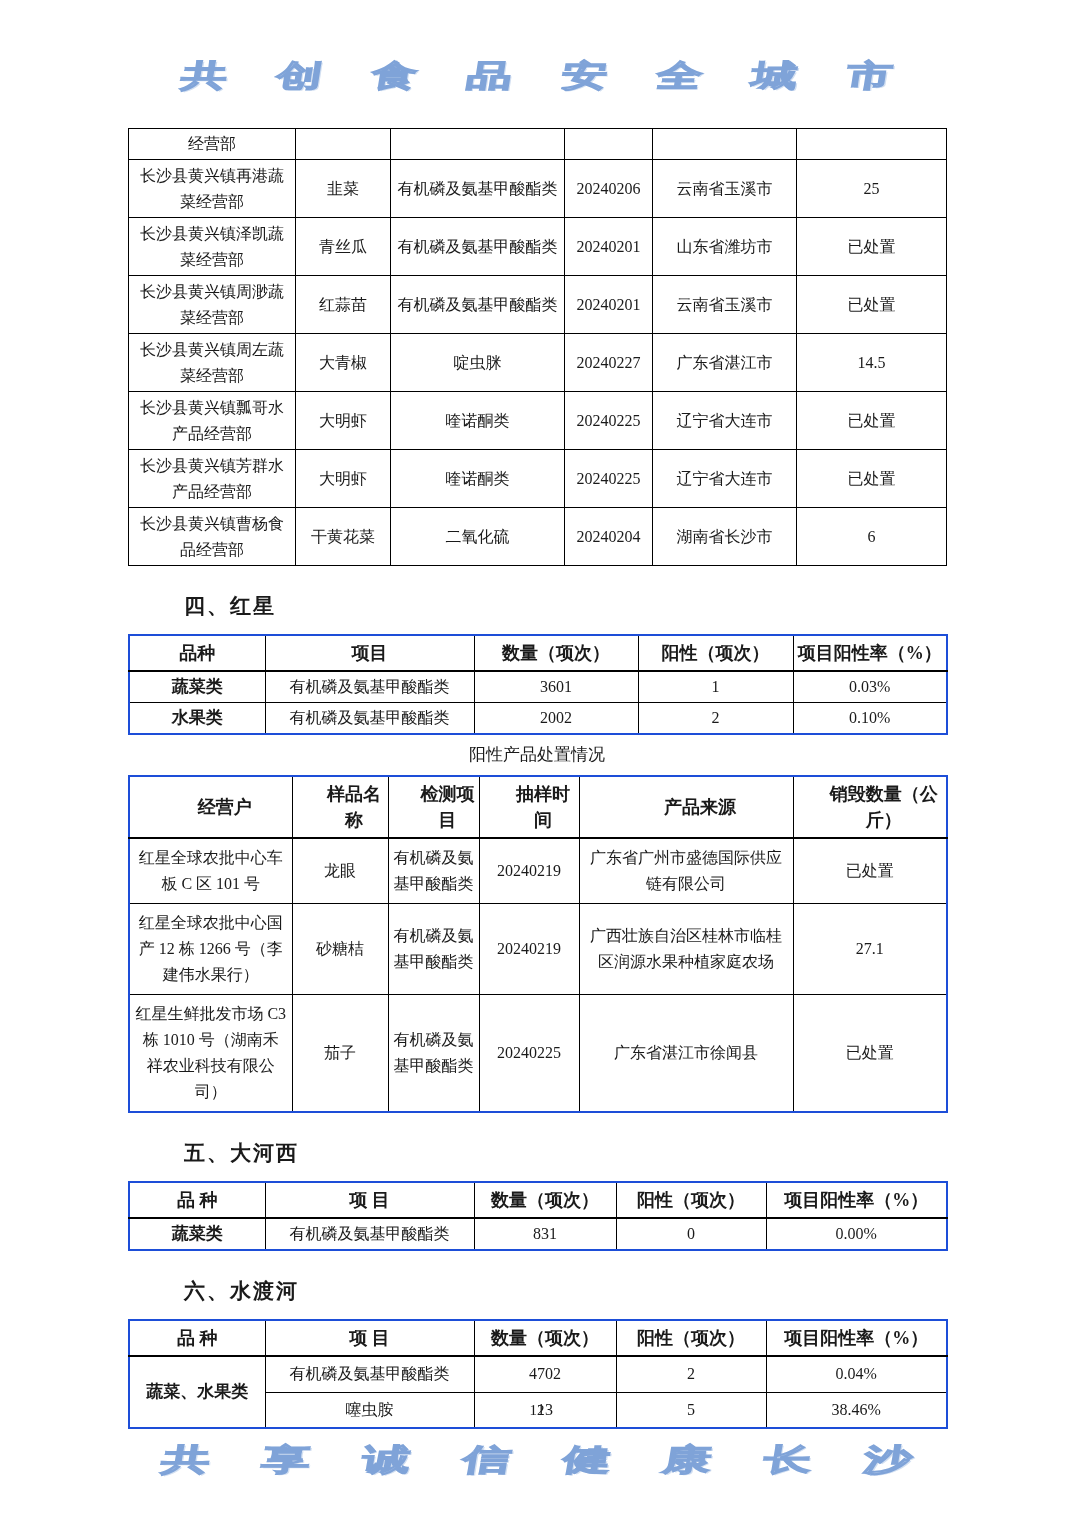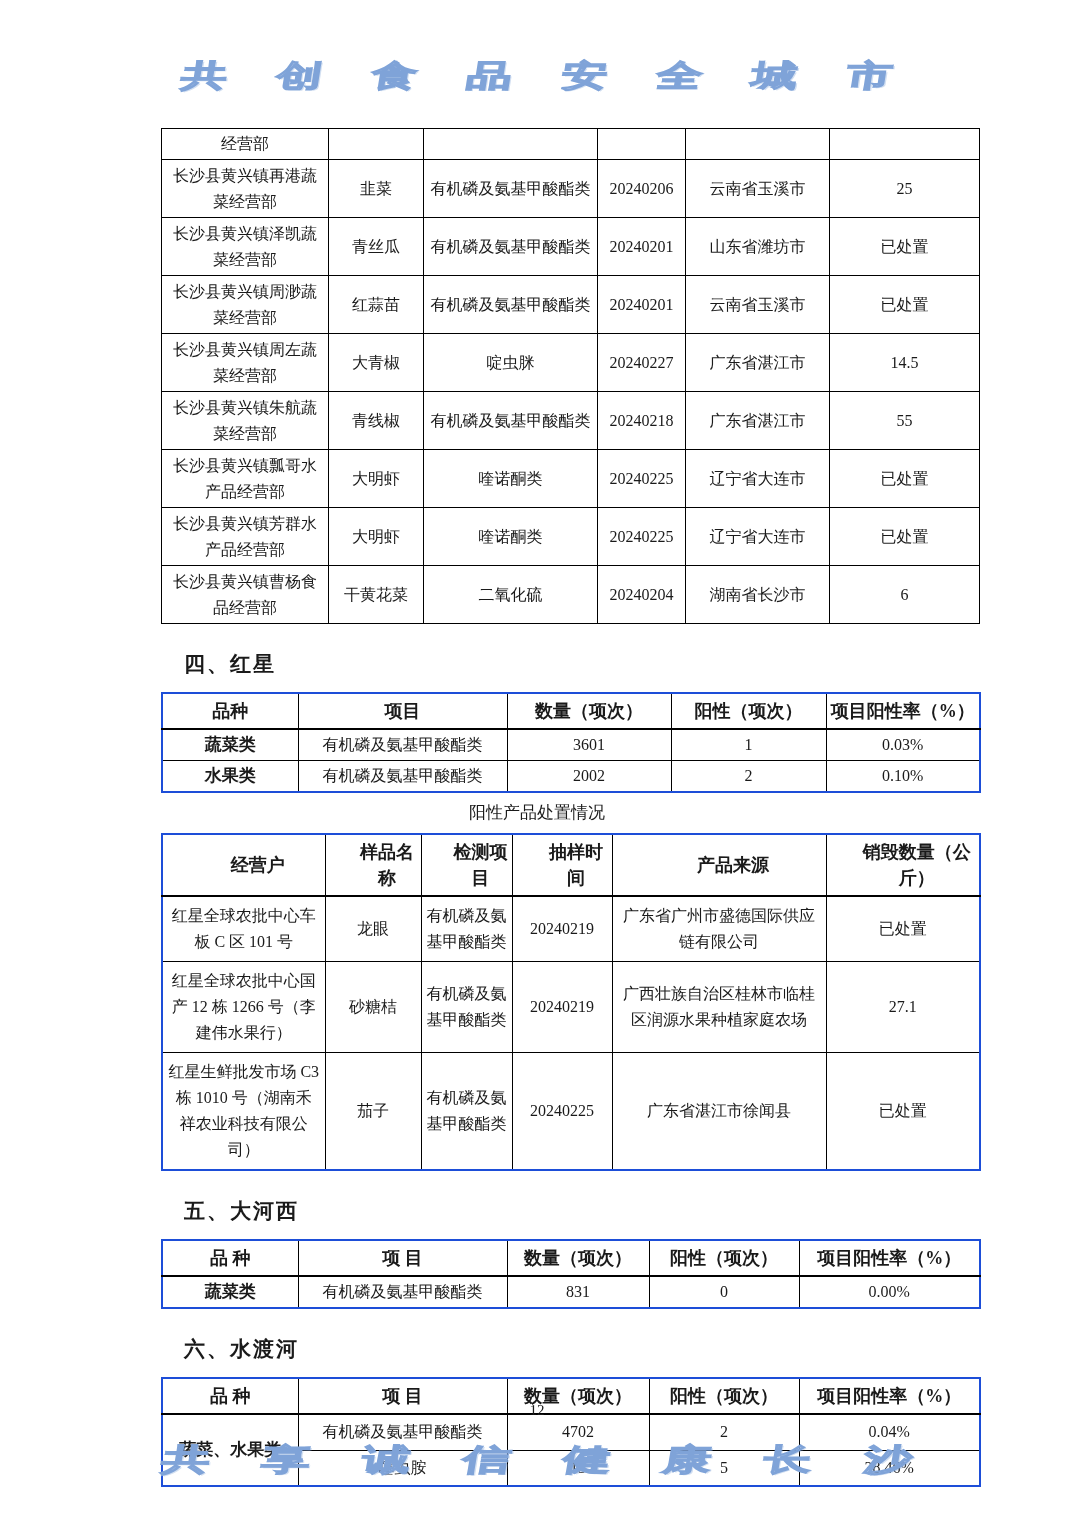--- a/index.html
+++ b/index.html
@@ -18,21 +18,21 @@
     color:rgba(127,163,216,0.30);
     -webkit-text-stroke:1.8px #7fa3d8;
     text-shadow:2px 1px 0 rgba(127,163,216,0.35);
   }
   .wm-top    { top:48px;  transform:scale(1.08,0.72) skewX(-6deg); }
   .wm-bottom { top:1432px; transform:scale(1.14,0.72) skewX(-6deg); }
 
   
   .content { position:absolute; top:128px; left:128px; width:818px; }
 
-  table { border-collapse:collapse; table-layout:fixed; width:818px; background:#fff;margin-left:33px; }
+  table { border-collapse:collapse; table-layout:fixed; width:818px; background:#fff; }
   td, th {
     border:1px solid #000; text-align:center; vertical-align:middle;
     font-size:16px; line-height:26px; padding:2px 5px; word-break:break-all;
   }
   th { font-size:18px; font-weight:bold; padding:4px 2px; }
 
   
   .t1 tr      { height:58px; }
   .t1 tr.h30  { height:30px; }
 
@@ -111,28 +111,20 @@
         </tr>
         <tr>
           <td>长沙县黄兴镇周左蔬菜经营部</td>
           <td>大青椒</td>
           <td>啶虫脒</td>
           <td>20240227</td>
           <td>广东省湛江市</td>
           <td>14.5</td>
         </tr>
         <tr>
-          <td>长沙县黄兴镇朱航蔬菜经营部</td>
-          <td>青线椒</td>
-          <td>有机磷及氨基甲酸酯类</td>
-          <td>20240218</td>
-          <td>广东省湛江市</td>
-          <td>55</td>
-        </tr>
-        <tr>
           <td>长沙县黄兴镇瓢哥水产品经营部</td>
           <td>大明虾</td>
           <td>喹诺酮类</td>
           <td>20240225</td>
           <td>辽宁省大连市</td>
           <td>已处置</td>
         </tr>
         <tr>
           <td>长沙县黄兴镇芳群水产品经营部</td>
           <td>大明虾</td>

